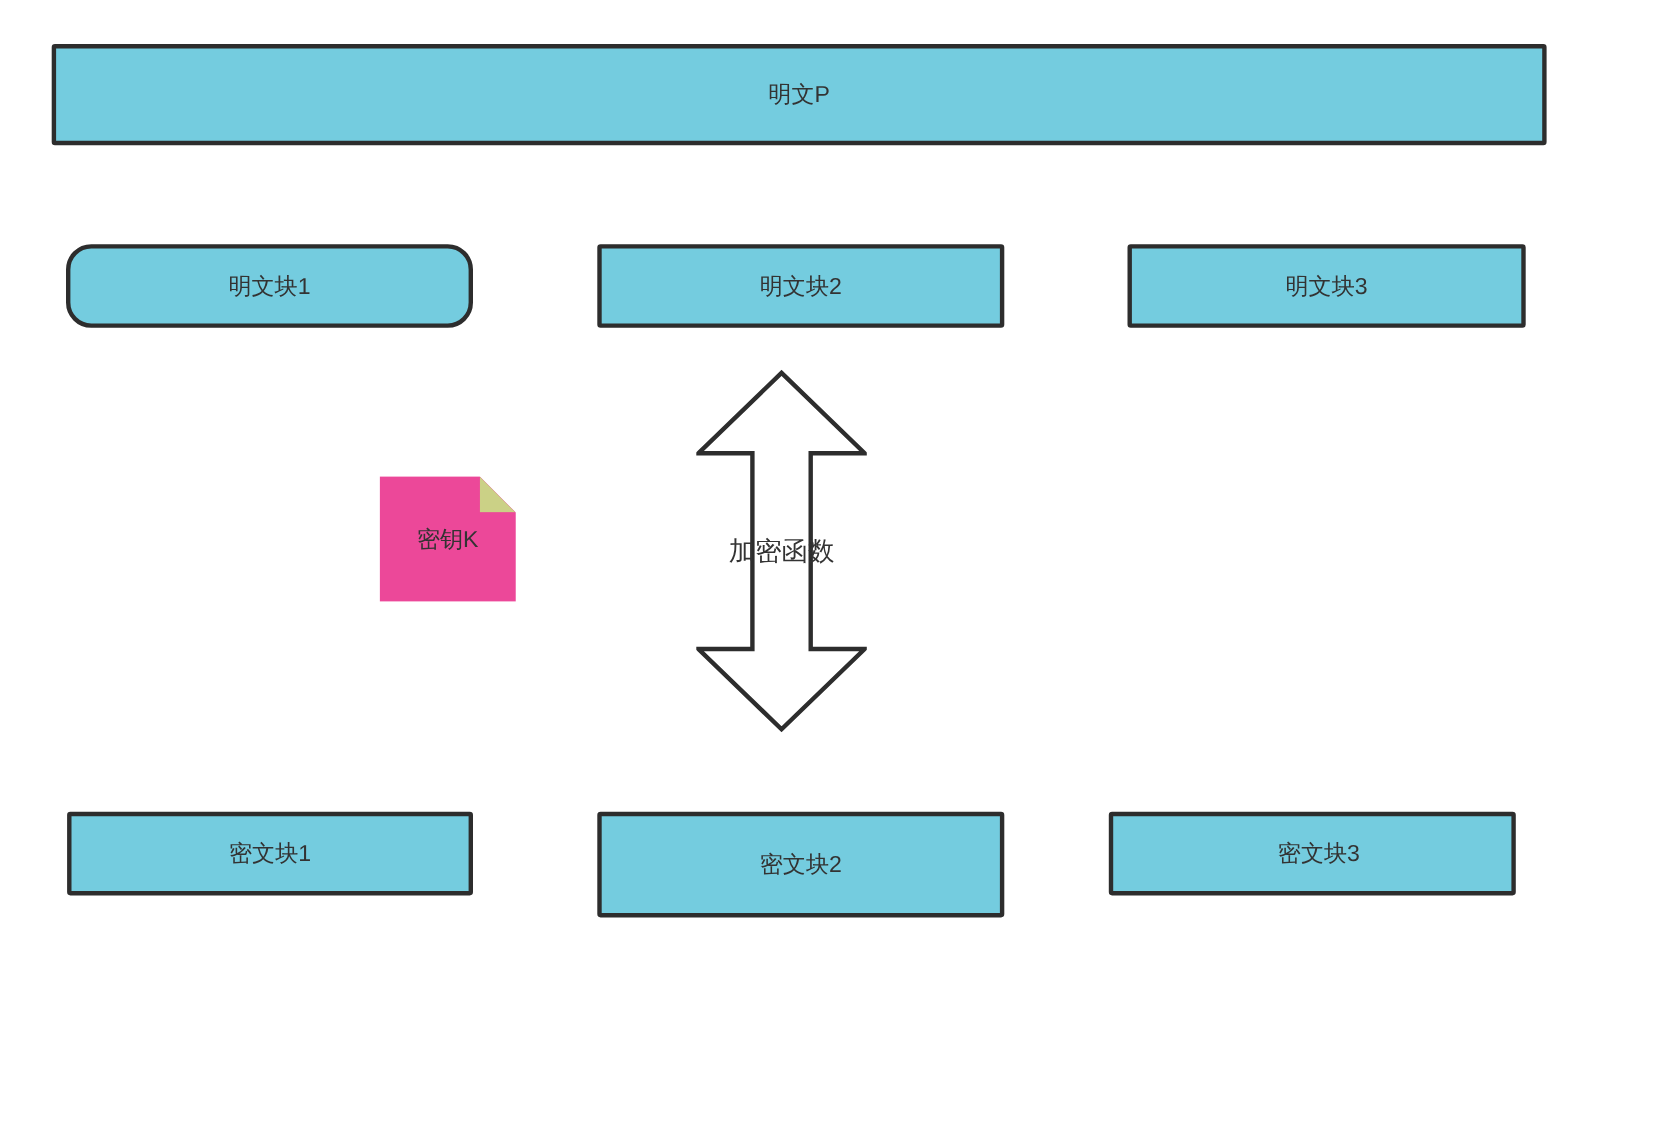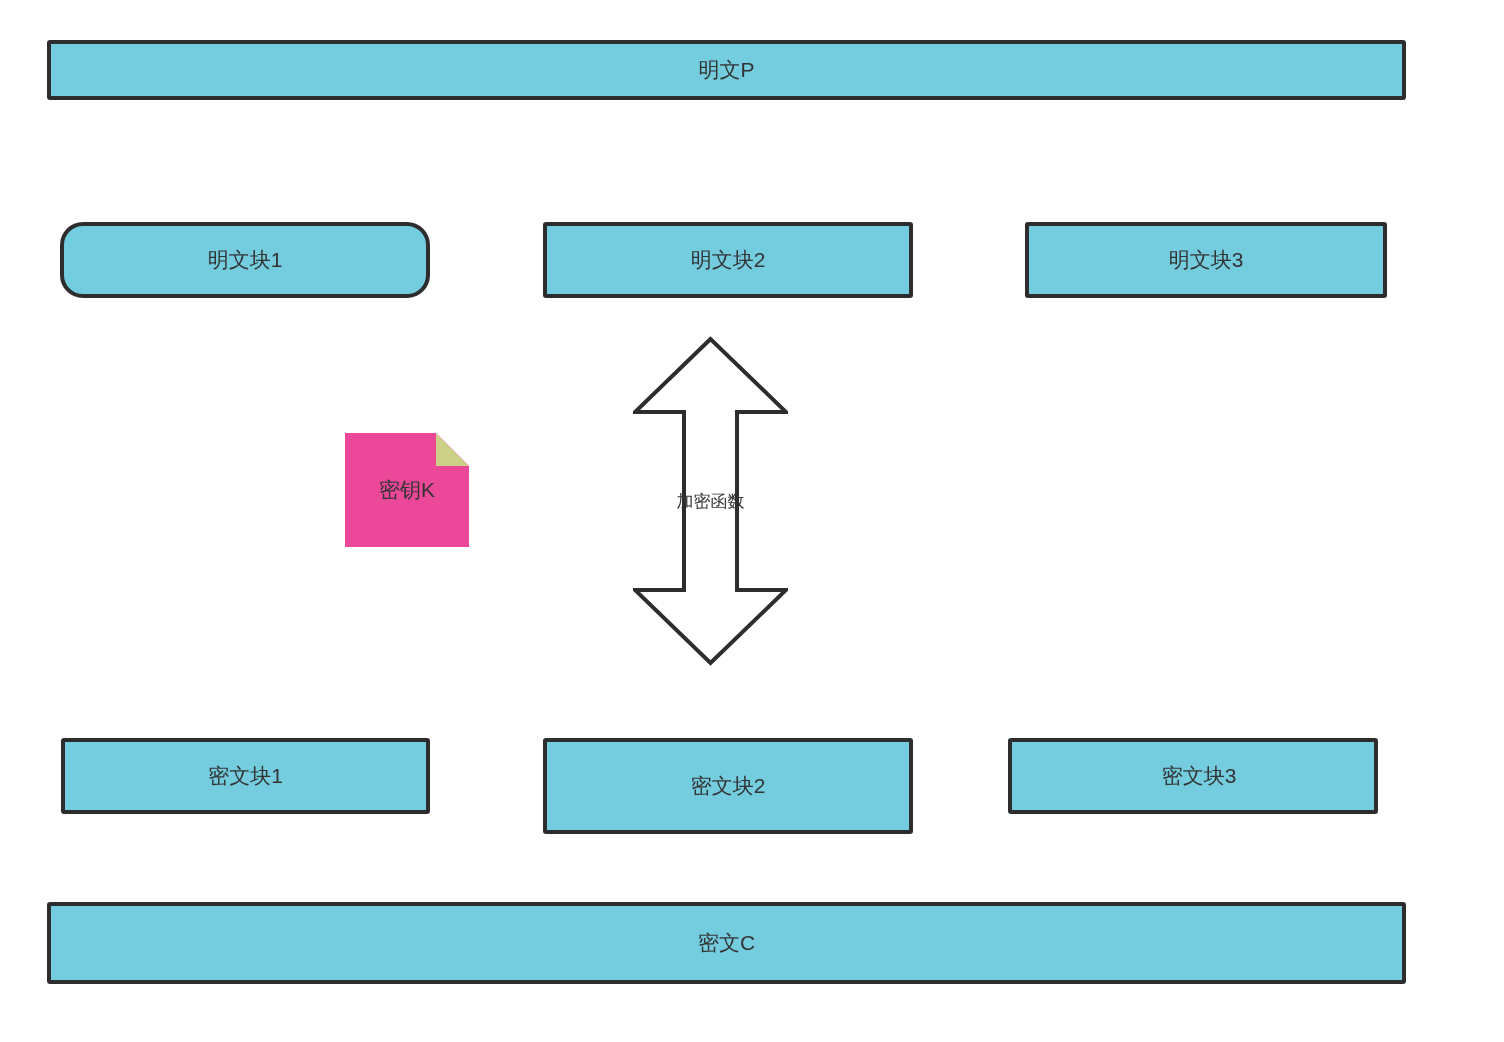--- a/index.html
+++ b/index.html
@@ -23,21 +23,21 @@
     border: 4px solid #2D2D2D;
     border-radius: 3px;
     display: flex;
     align-items: center;
     justify-content: center;
     font-size: 21px;
     color: #333333;
     white-space: nowrap;
   }
   
-  .bar-top    { left: 47px;  top: 40px;  width: 1359px; height: 60px; }
+  .bar-top    { left: 47px;  top: 40px;  width: 1359px; height: 92px; }
   
   .pblock-1   { left: 60px;  top: 222px; width: 370px;  height: 76px; border-radius: 23px; }
   .pblock-2   { left: 543px; top: 222px; width: 370px;  height: 76px; }
   .pblock-3   { left: 1025px;top: 222px; width: 362px;  height: 76px; }
   
   .cblock-1   { left: 61px;  top: 738px; width: 369px;  height: 76px; }
   .cblock-2   { left: 543px; top: 738px; width: 370px;  height: 96px; }
   .cblock-3   { left: 1008px;top: 738px; width: 370px;  height: 76px; padding-left: 12px; }
   
   .bar-bottom { left: 47px;  top: 902px; width: 1359px; height: 82px; }
@@ -79,21 +79,21 @@
   .arrow-wrap svg {
     display: block;
     width: 100%;
     height: 100%;
   }
   .arrow-label {
     position: absolute;
     left: 50%;
     top: 50%;
     transform: translate(-50%, -50%);
-    font-size: 17px;
+    font-size: 24px;
     color: #333333;
     white-space: nowrap;
   }
 </style>
 </head>
 <body>
 
 <div class="canvas">
 
   <div class="shape bar-top">
@@ -125,17 +125,14 @@
   <div class="shape cblock-1">
     <span>密文块1</span>
   </div>
   <div class="shape cblock-2">
     <span>密文块2</span>
   </div>
   <div class="shape cblock-3">
     <span>密文块3</span>
   </div>
 
-  <div class="shape bar-bottom">
-    <span>密文C</span>
-  </div>
 
 </div>
 
 </body></html>

